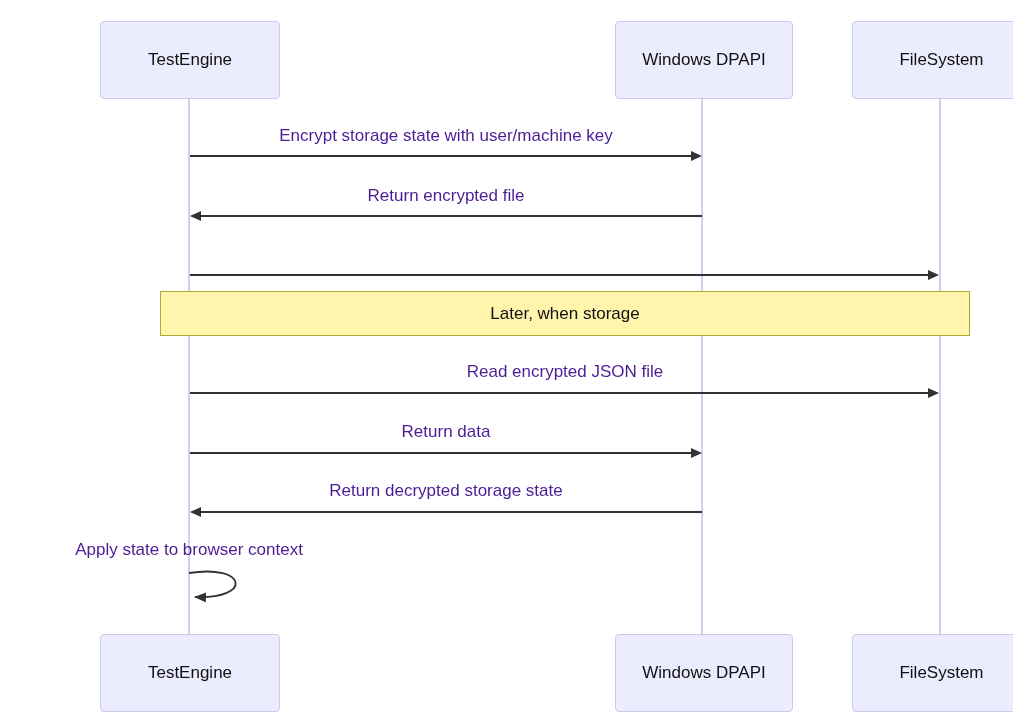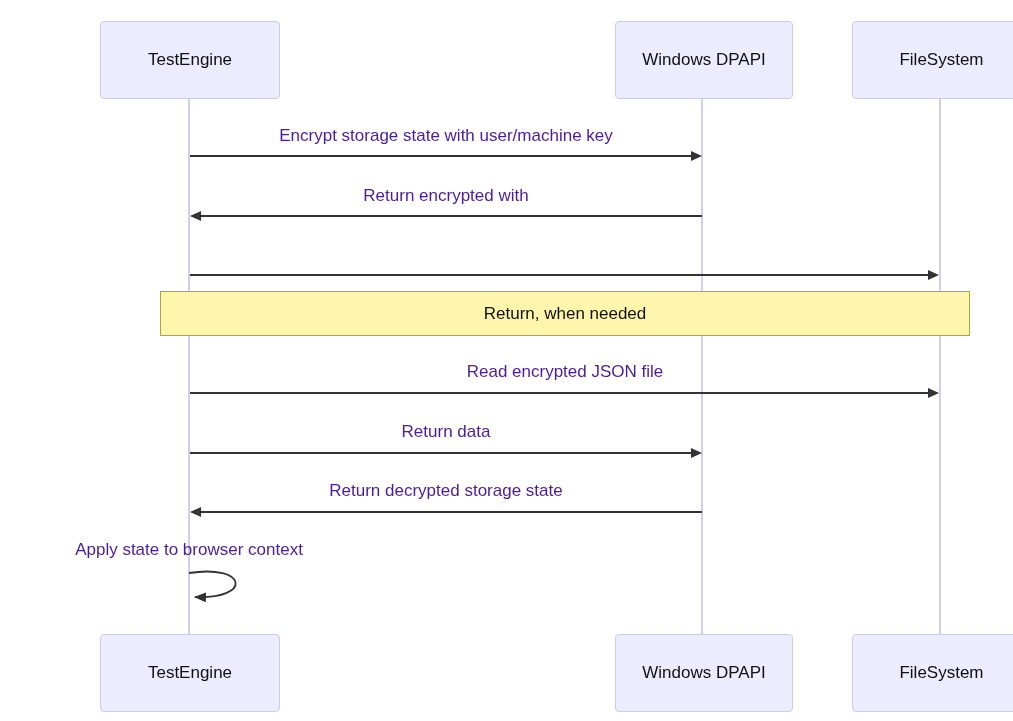--- a/index.html
+++ b/index.html
@@ -104,27 +104,27 @@
   <div class="actor-box" style="left:583px; top:21px; width:176px">
     <span>Windows DPAPI</span>
   </div>
   <div class="actor-box" style="left:820px; top:21px; width:177px">
     <span>FileSystem</span>
   </div>
 
   <div class="msg-label" style="left:414px; top:126px">Encrypt storage state with user/machine key</div>
   <div class="arrow right" style="left:158px; top:155px; width:501px"></div>
 
-  <div class="msg-label" style="left:414px; top:186px">Return encrypted with</div>
+  <div class="msg-label" style="left:414px; top:186px">Return encrypted file</div>
   <div class="arrow left" style="left:169px; top:215px; width:501px"></div>
 
   <div class="arrow right" style="left:158px; top:274px; width:738px"></div>
 
   <div class="note-band">
-    <span>Return, when needed</span>
+    <span>Later, when storage</span>
   </div>
 
   <div class="msg-label" style="left:533px; top:362px">Read encrypted JSON file</div>
   <div class="arrow right" style="left:158px; top:392px; width:738px"></div>
 
   <div class="msg-label" style="left:414px; top:422px">Return data</div>
   <div class="arrow right" style="left:158px; top:452px; width:501px"></div>
 
   <div class="msg-label" style="left:414px; top:481px">Return decrypted storage state</div>
   <div class="arrow left" style="left:169px; top:511px; width:501px"></div>

